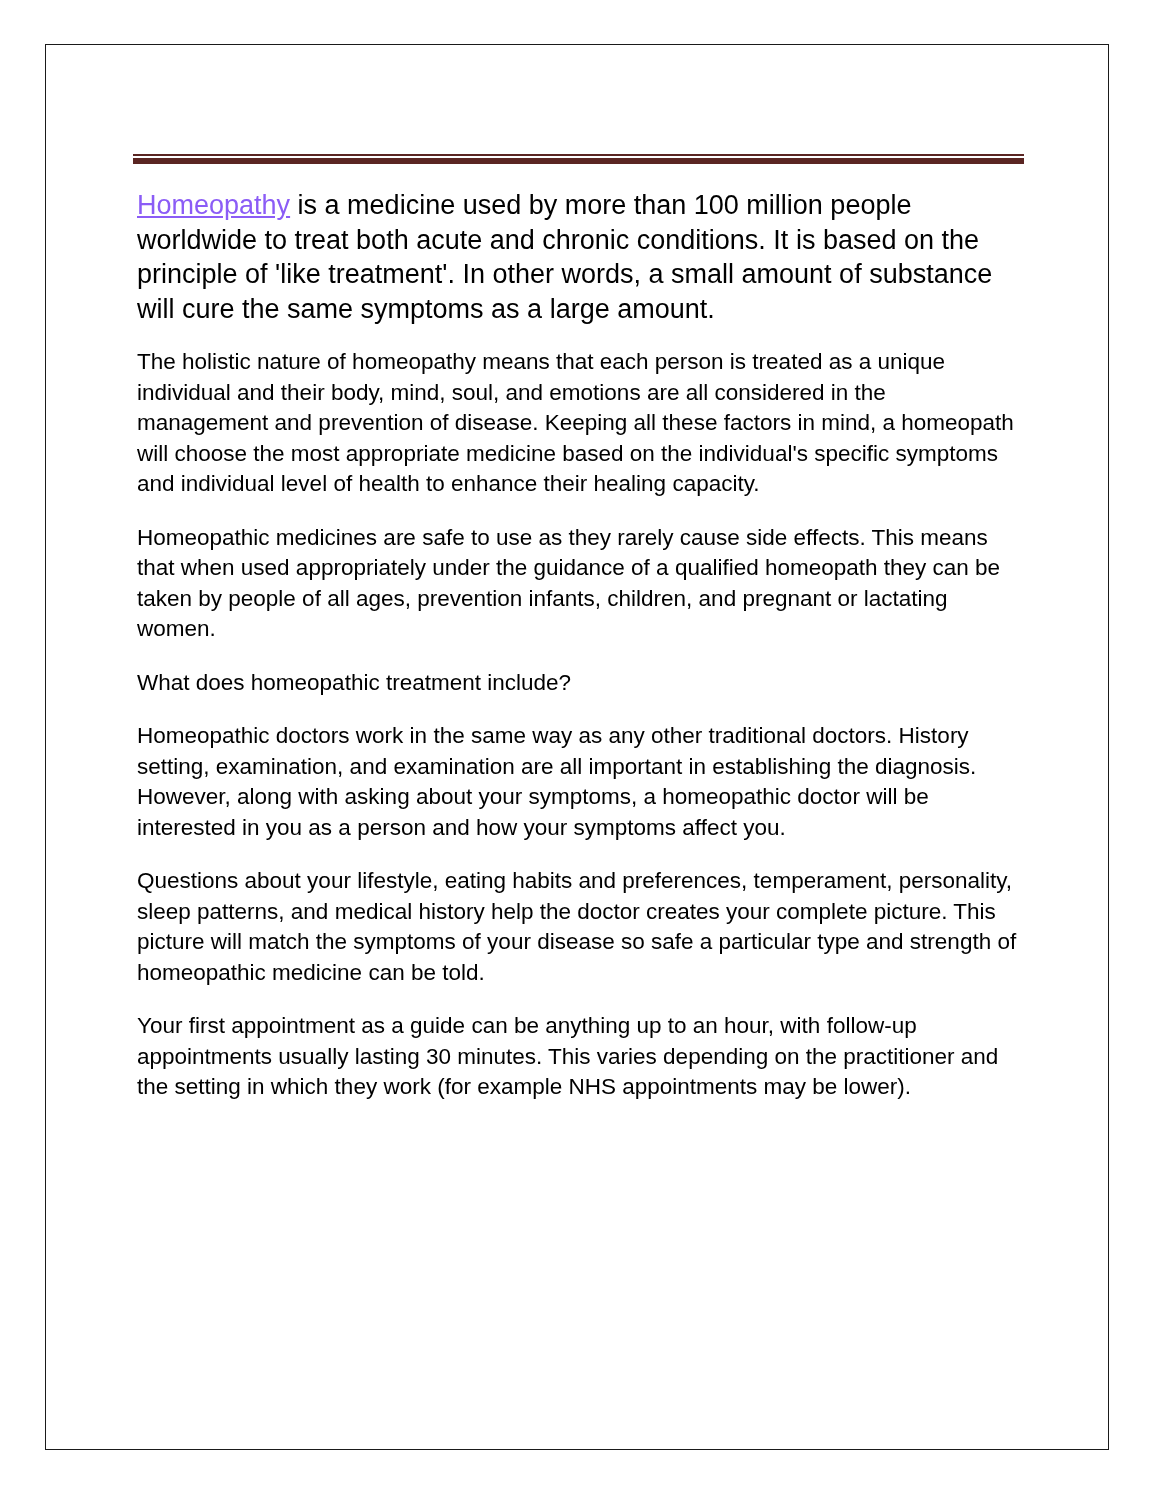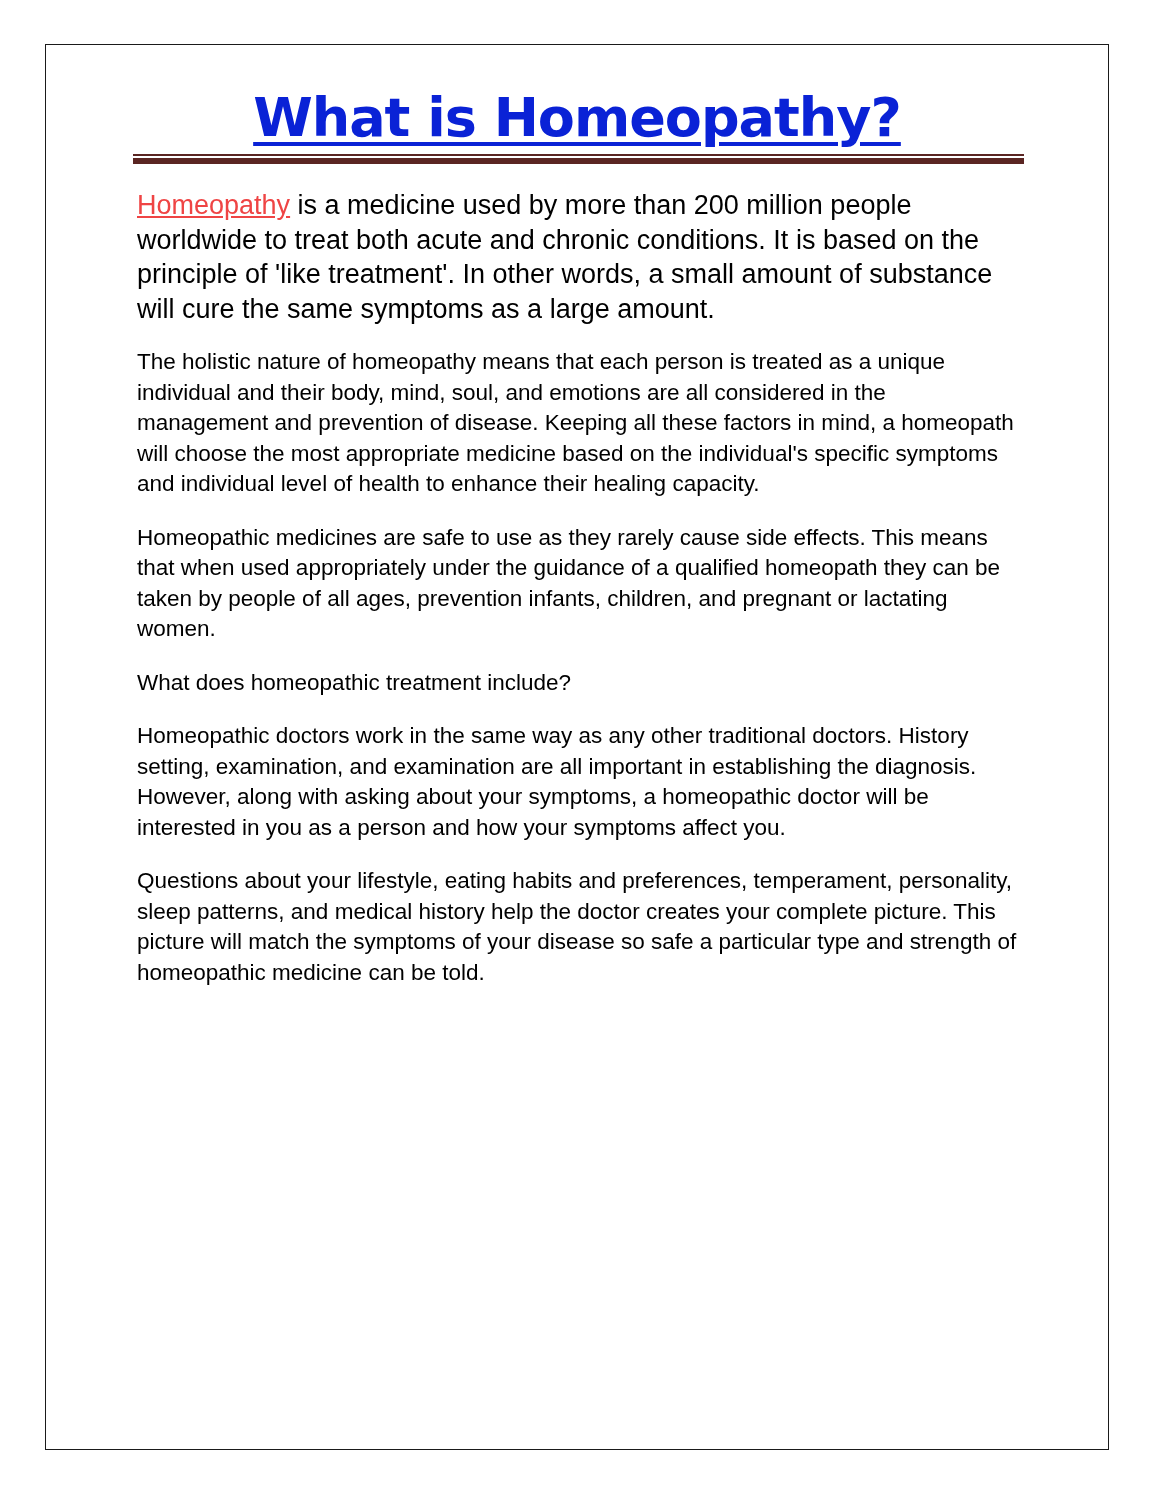--- a/index.html
+++ b/index.html
@@ -64,58 +64,56 @@
       width: 880px;
       font-family: "Liberation Sans", sans-serif;
       color: #000000;
     }
     .lead {
       font-size: 27px;
       line-height: 34.5px;
       margin: 0 0 21px 0;
     }
     .lead a {
-      color: #ef4444;
+      color: #8b5cf6;
       text-decoration: underline;
     }
     .para {
       font-size: 22.5px;
       line-height: 30.5px;
       margin: 16px 0 23px 0;
     }
     .heading {
       font-size: 22.5px;
       line-height: 30.5px;
       font-weight: normal;
       margin: 0 0 23px 0;
     }
   </style>
 </head>
 <body>
 
 <div class="page">
 
-  <div class="title-wrap">
-    <span class="title">What is Homeopathy?</span>
-  </div>
 
   <div class="divider divider-thin"></div>
   <div class="divider divider-thick"></div>
 
   <div class="content">
 
-    <p class="lead"><a>Homeopathy</a><span> is a medicine used by more than 200 million people worldwide to treat both acute and chronic conditions. It is based on the principle of 'like treatment'. In other words, a small amount of substance will cure the same symptoms as a large amount.</span></p>
+    <p class="lead"><a>Homeopathy</a><span> is a medicine used by more than 100 million people worldwide to treat both acute and chronic conditions. It is based on the principle of 'like treatment'. In other words, a small amount of substance will cure the same symptoms as a large amount.</span></p>
 
     <p class="para">The holistic nature of homeopathy means that each person is treated as a unique individual and their body, mind, soul, and emotions are all considered in the management and prevention of disease. Keeping all these factors in mind, a homeopath will choose the most appropriate medicine based on the individual's specific symptoms and individual level of health to enhance their healing capacity.</p>
 
     <p class="para">Homeopathic medicines are safe to use as they rarely cause side effects. This means that when used appropriately under the guidance of a qualified homeopath they can be taken by people of all ages, prevention infants, children, and pregnant or lactating women.</p>
 
     <p class="heading">What does homeopathic treatment include?</p>
 
     <p class="para">Homeopathic doctors work in the same way as any other traditional doctors. History setting, examination, and examination are all important in establishing the diagnosis. However, along with asking about your symptoms, a homeopathic doctor will be interested in you as a person and how your symptoms affect you.</p>
 
 
     <p class="para">Questions about your lifestyle, eating habits and preferences, temperament, personality, sleep patterns, and medical history help the doctor creates your complete picture. This picture will match the symptoms of your disease so safe a particular type and strength of homeopathic medicine can be told.</p>
 
+    <p class="para">Your first appointment as a guide can be anything up to an hour, with follow-up appointments usually lasting 30 minutes. This varies depending on the practitioner and the setting in which they work (for example NHS appointments may be lower).</p>
 
 
   </div>
 </div>
 
 </body></html>

